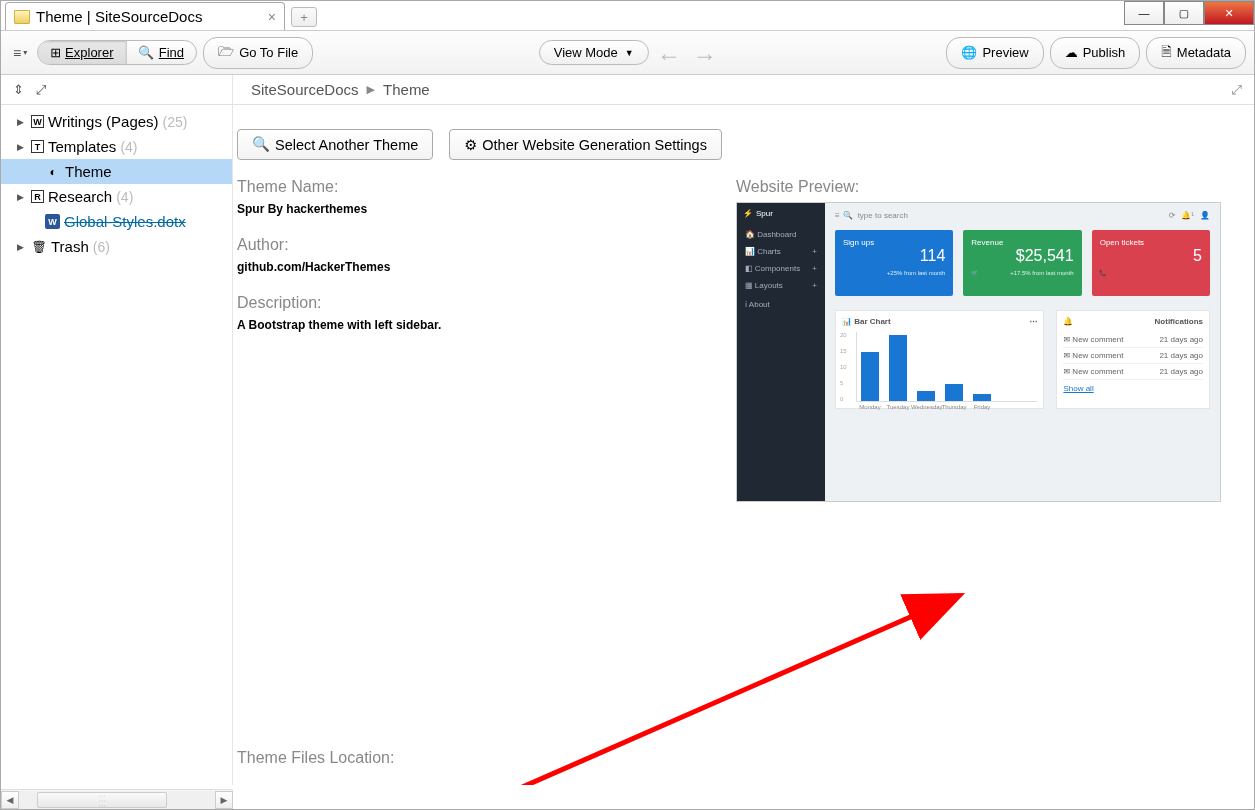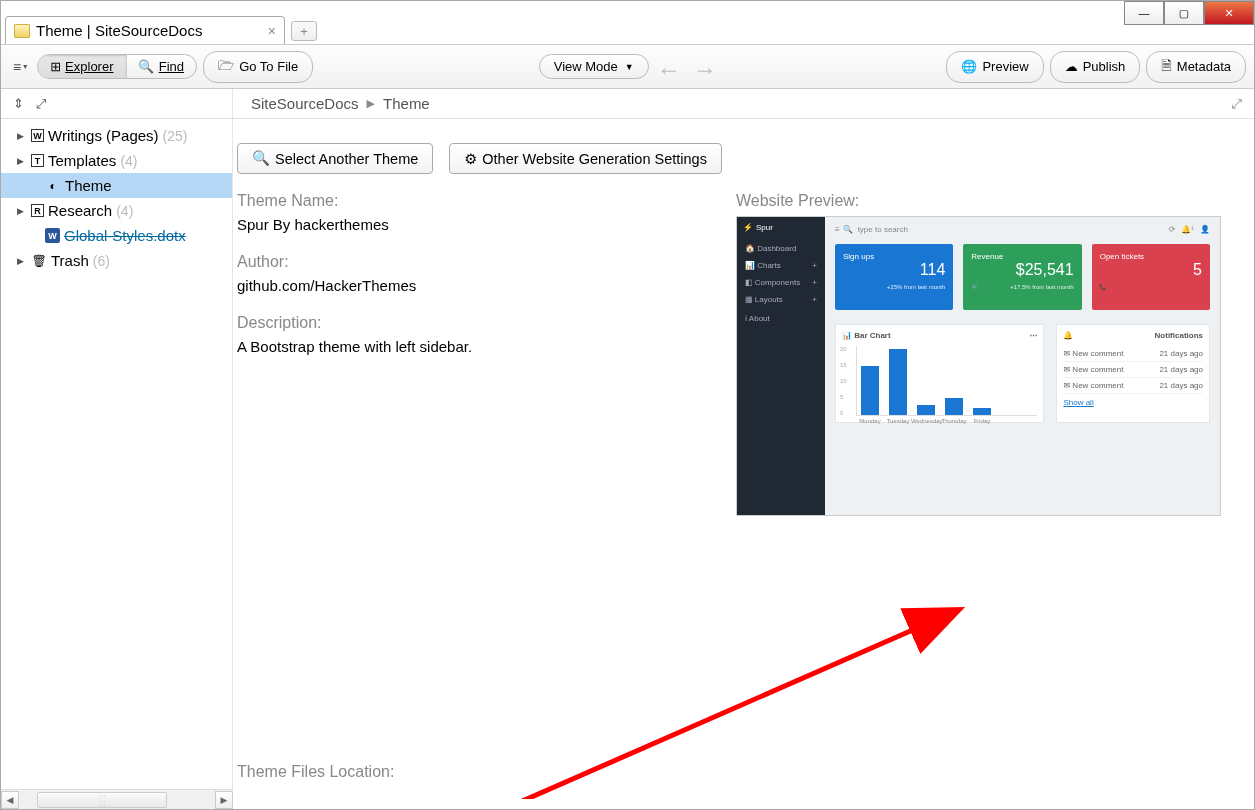--- a/index.html
+++ b/index.html
@@ -4,21 +4,21 @@
   <style>
     * { margin: 0; padding: 0; box-sizing: border-box; font-family: "Segoe UI", Tahoma, sans-serif; }
     body { width: 1255px; height: 810px; background: #fff; overflow: hidden; position: relative; border: 1px solid #aaa; }
 
     
     .window-controls { position: absolute; top: 0; right: 0; display: flex; z-index: 100; }
     .win-btn { width: 40px; height: 24px; border: 1px solid #888; display: flex; align-items: center; justify-content: center; font-size: 11px; background: linear-gradient(#fff,#eee); }
     .win-close { background: linear-gradient(#e74, #c11621); color: #fff; width: 50px; border-top-right-radius: 0; }
 
     
-    .tab-bar { height: 36px; background: #fff; border-bottom: 1px solid #ccc; display: flex; align-items: flex-end; padding-left: 4px; margin-top: 8px; }
+    .tab-bar { height: 30px; background: #fff; border-bottom: 1px solid #ccc; display: flex; align-items: flex-end; padding-left: 4px; }
     .tab { height: 28px; min-width: 280px; border: 1px solid #aaa; border-bottom: none; border-radius: 4px 4px 0 0; display: flex; align-items: center; padding: 0 8px; gap: 6px; background: #fff; font-size: 15px; }
     .tab .folder-icon { width: 16px; height: 14px; background: linear-gradient(#fff4c0,#f0d060); border: 1px solid #d0b040; border-radius: 1px; }
     .tab-close { margin-left: auto; color: #888; font-size: 14px; }
     .new-tab { width: 26px; height: 20px; border: 1px solid #bbb; border-radius: 3px; margin-left: 6px; margin-bottom: 3px; display: flex; align-items: center; justify-content: center; font-size: 13px; color: #888; background: linear-gradient(#fafafa,#eee); }
 
     
     .toolbar { height: 44px; background: linear-gradient(#fdfdfd, #f2f2f2); border-bottom: 1px solid #ccc; display: flex; align-items: center; padding: 0 8px; gap: 6px; position: relative; }
     .hamburger { font-size: 14px; color: #555; cursor: pointer; padding: 2px 4px; display:flex; align-items:center; gap:2px;}
     .tb-group { display: flex; border: 1px solid #bbb; border-radius: 14px; overflow: hidden; background: linear-gradient(#fff,#f0f0f0); }
     .tb-btn { padding: 4px 12px; font-size: 13px; display: flex; align-items: center; gap: 4px; border-right: 1px solid #ccc; cursor: pointer; }
@@ -54,21 +54,21 @@
     .box-icon { width:13px; height:13px; border:1.5px solid #333; display:inline-flex; align-items:center; justify-content:center; font-size:9px; font-weight:bold;}
 
     
     .content { flex: 1; padding: 24px 0 0 0; position: relative; overflow: hidden; }
     .content-inner { display: flex; gap: 40px; padding: 0 18px 0 0; justify-content: space-between; }
     .col-left { flex: 1; padding-left: 4px;}
     .col-right { width: 500px; }
     .action-btns { display: flex; gap: 16px; margin-bottom: 18px; padding-left: 4px;}
     .std-btn { border: 1px solid #aaa; border-radius: 4px; padding: 6px 14px; font-size: 14.5px; background: linear-gradient(#fff,#f3f3f3); cursor: pointer; display: flex; align-items: center; gap: 5px; }
     .field-label { color: #888; font-size: 16px; margin-bottom: 6px; }
-    .field-value { font-size: 15px; margin-bottom: 20px; }
+    .field-value { font-size: 12px; margin-bottom: 20px; font-weight: bold; }
     .link { color: #1a6fc9; text-decoration: underline; cursor: pointer; font-size: 17px;}
     .loc-block { position: absolute; bottom: 12px; left: 4px;}
 
     
     .red-arrow { position: absolute; left: 268px; top: 387px; width: 470px; height: 310px; pointer-events: none; }
 
     
     .preview-box { border: 1px solid #ccc; width: 485px; height: 300px; background: #eef1f4; display: flex; font-size: 8px; }
     .pv-sidebar { width: 88px; background: #1f2833; color: #ccc; padding: 6px; }
     .pv-sidebar .brand { color:#fff; margin-bottom:8px; display:flex; gap:3px; align-items:center;}

